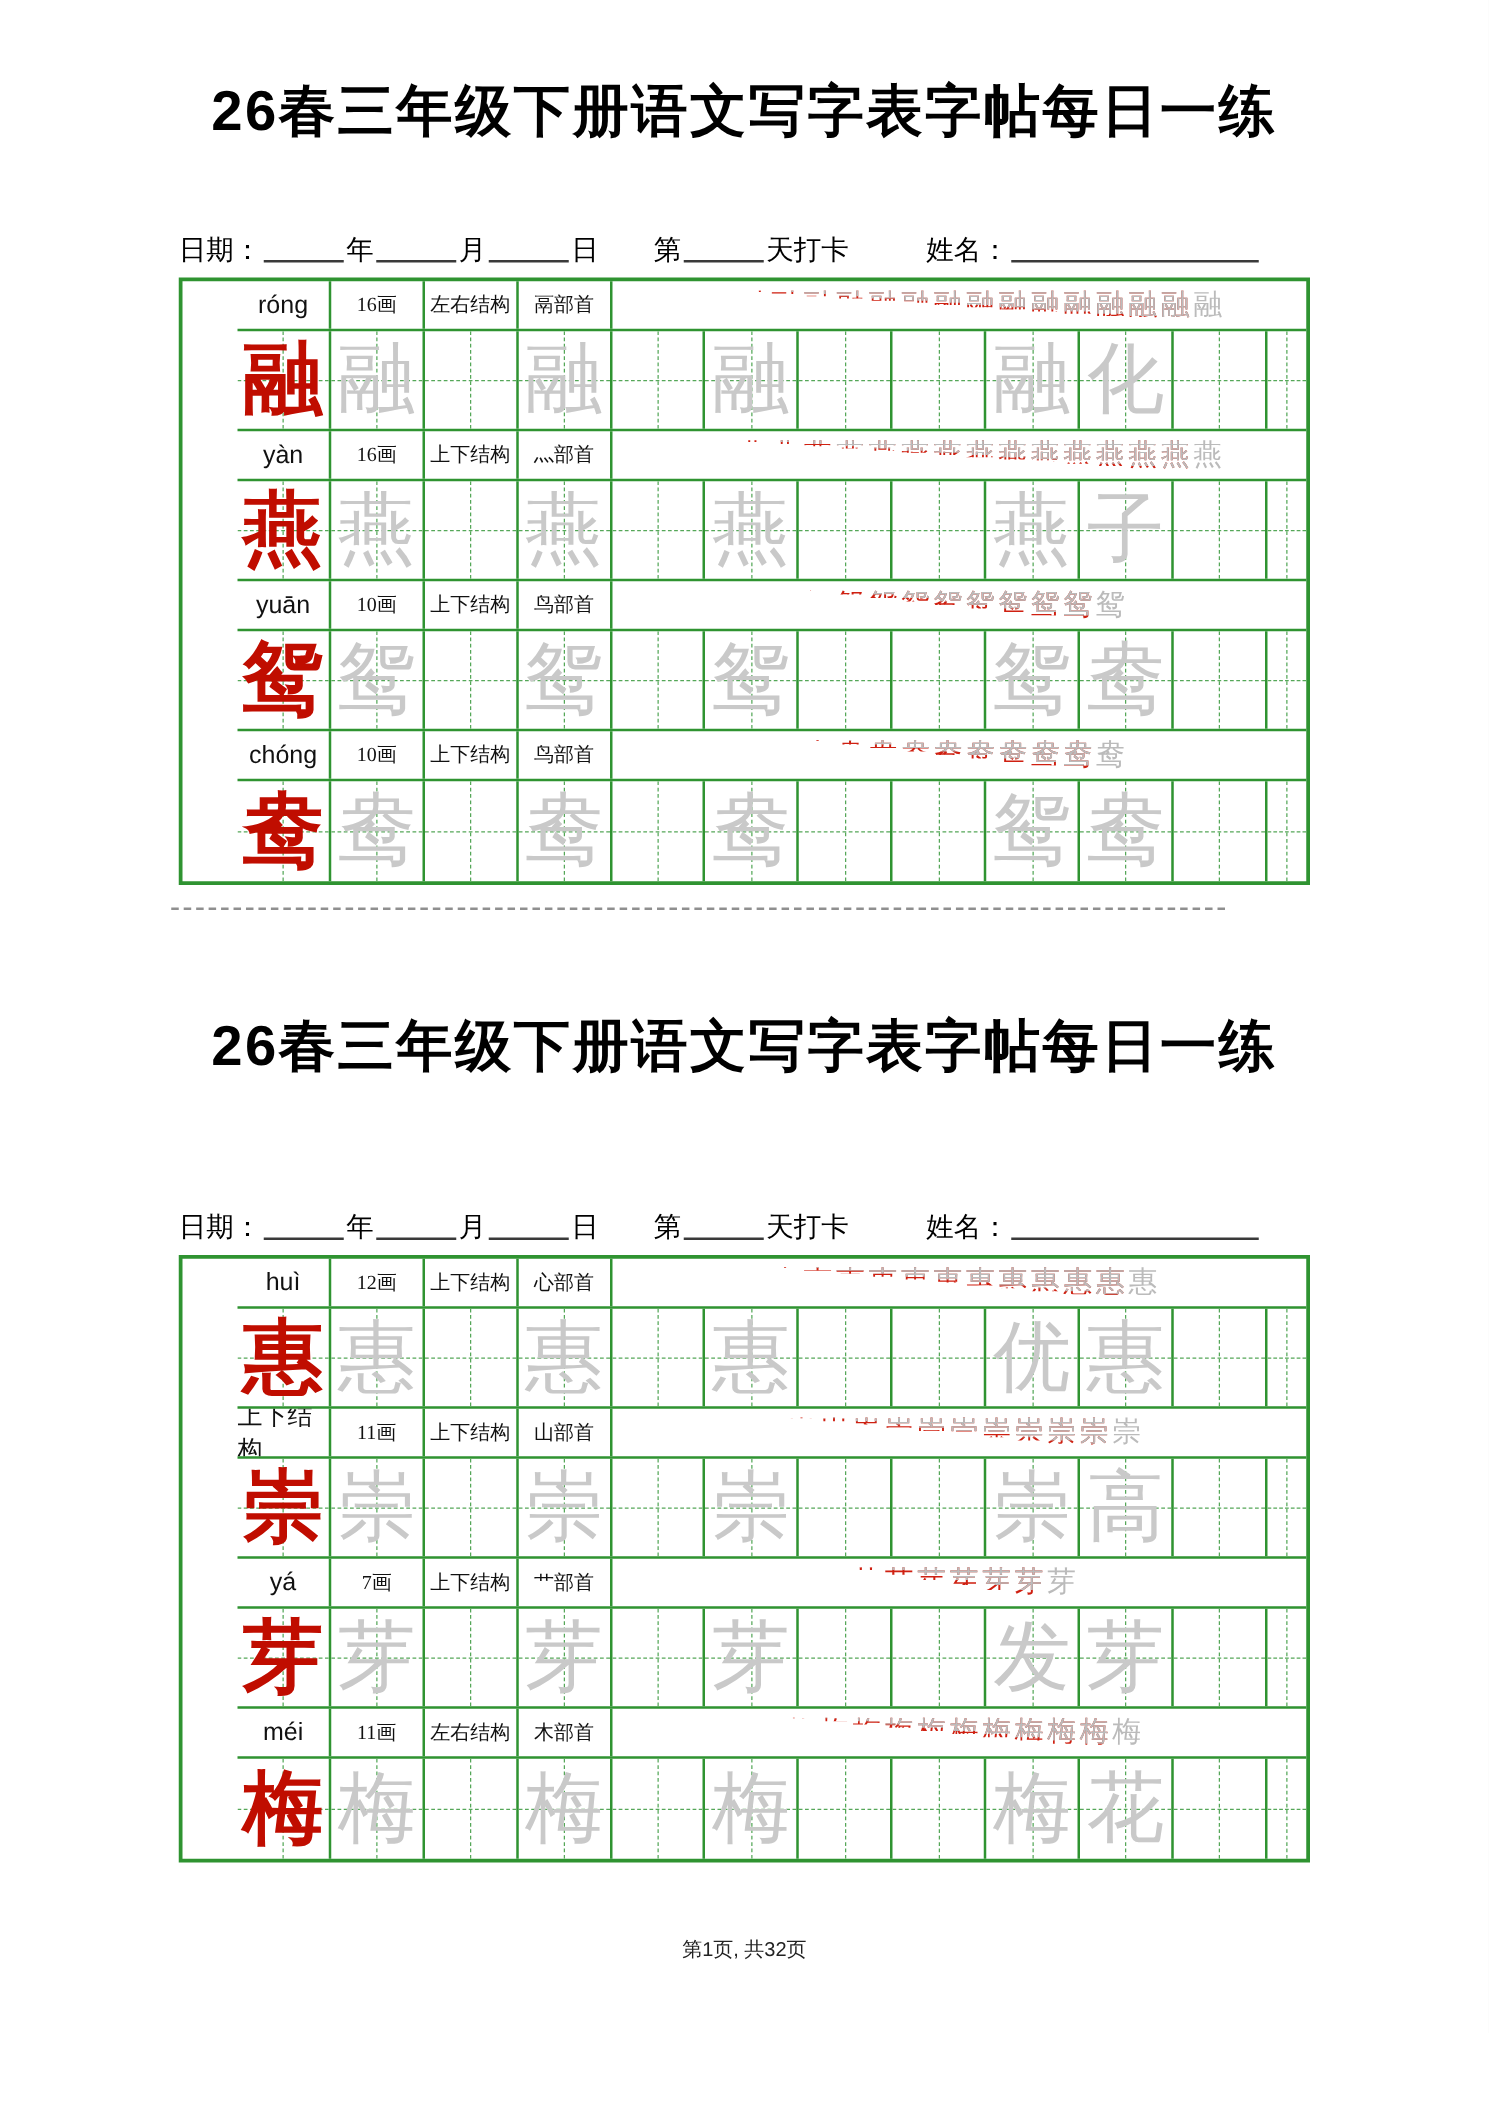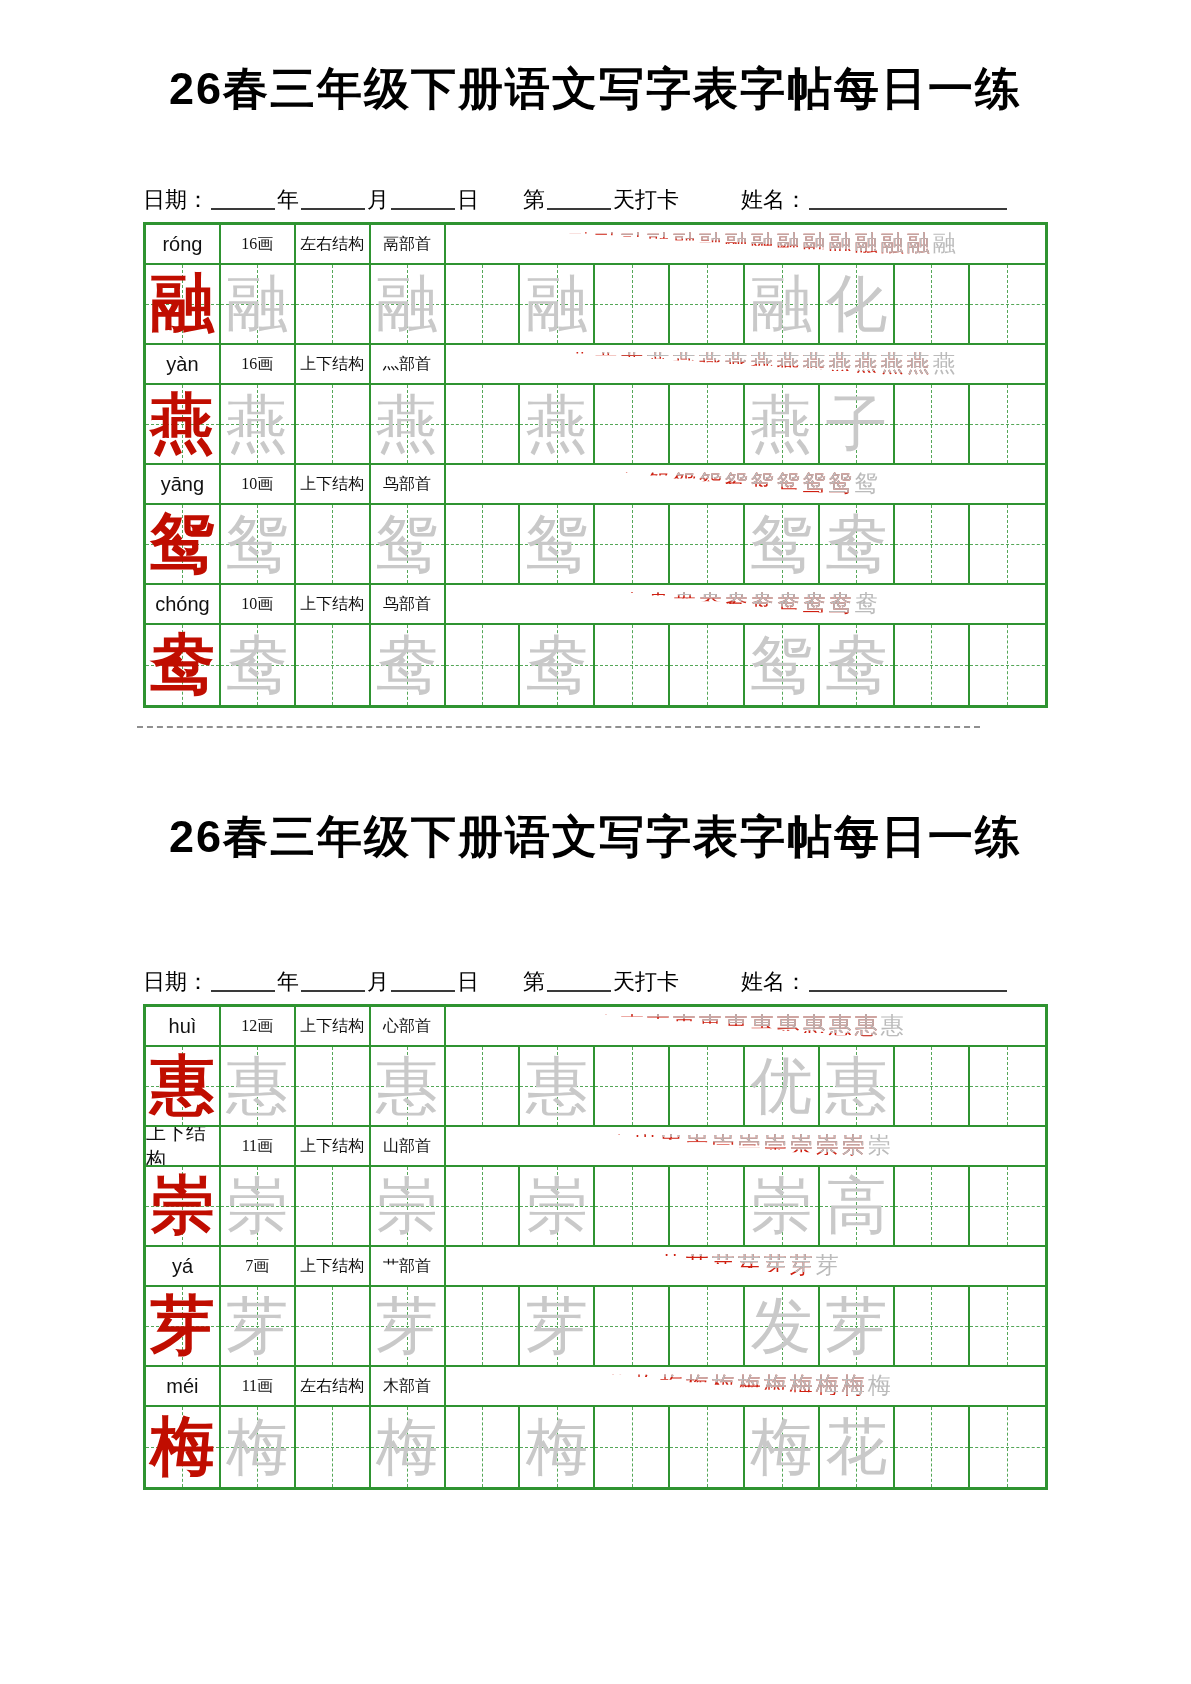--- a/index.html
+++ b/index.html
@@ -53,20 +53,21 @@
   .b-sm{ width:64px; }
   .b-name{ width:198px; }
   .gap-checkin{ margin-left:44px; }
   .gap-name{ margin-left:62px; }
 
   .grid{
     margin-top:8px;
     border:3px solid var(--green);
     width:905px;
     background:#fff;
+    padding-left:44px;
   }
   .info-row{
     display:flex;
     height:40px;
     border-bottom:2px solid var(--green);
   }
   .info-cell{
     flex:0 0 74.9px;
     border-right:2px solid var(--green);
     display:flex; align-items:center; justify-content:center;
@@ -349,21 +350,21 @@
               </div>
               <div class="p-cell">
                 <span class="glyph trace">子</span>
               </div>
               <div class="p-cell"></div>
               <div class="p-cell"></div>
             </div>
           </div>
           <div class="char-block">
             <div class="info-row">
-              <div class="info-cell pinyin">yāng</div>
+              <div class="info-cell pinyin">yuān</div>
               <div class="info-cell">10画</div>
               <div class="info-cell">上下结构</div>
               <div class="info-cell">鸟部首</div>
               <div class="info-cell stroke-area">
                 <span class="step">
                   <span class="s-red" style="clip-path: inset(0px 0px 90%);">鸳</span>
                   <span class="s-gray" style="clip-path: inset(0px 0px 100%);">鸳</span>
                 </span>
                 <span class="step">
                   <span class="s-red" style="clip-path: inset(0px 0px 80%);">鸳</span>
@@ -818,13 +819,14 @@
                 <span class="glyph trace">花</span>
               </div>
               <div class="p-cell"></div>
               <div class="p-cell"></div>
             </div>
           </div>
         </div>
     </div>
   </section>
 
+  <div class="footer">第1页, 共32页</div>
 </div>
 
 </body></html>

